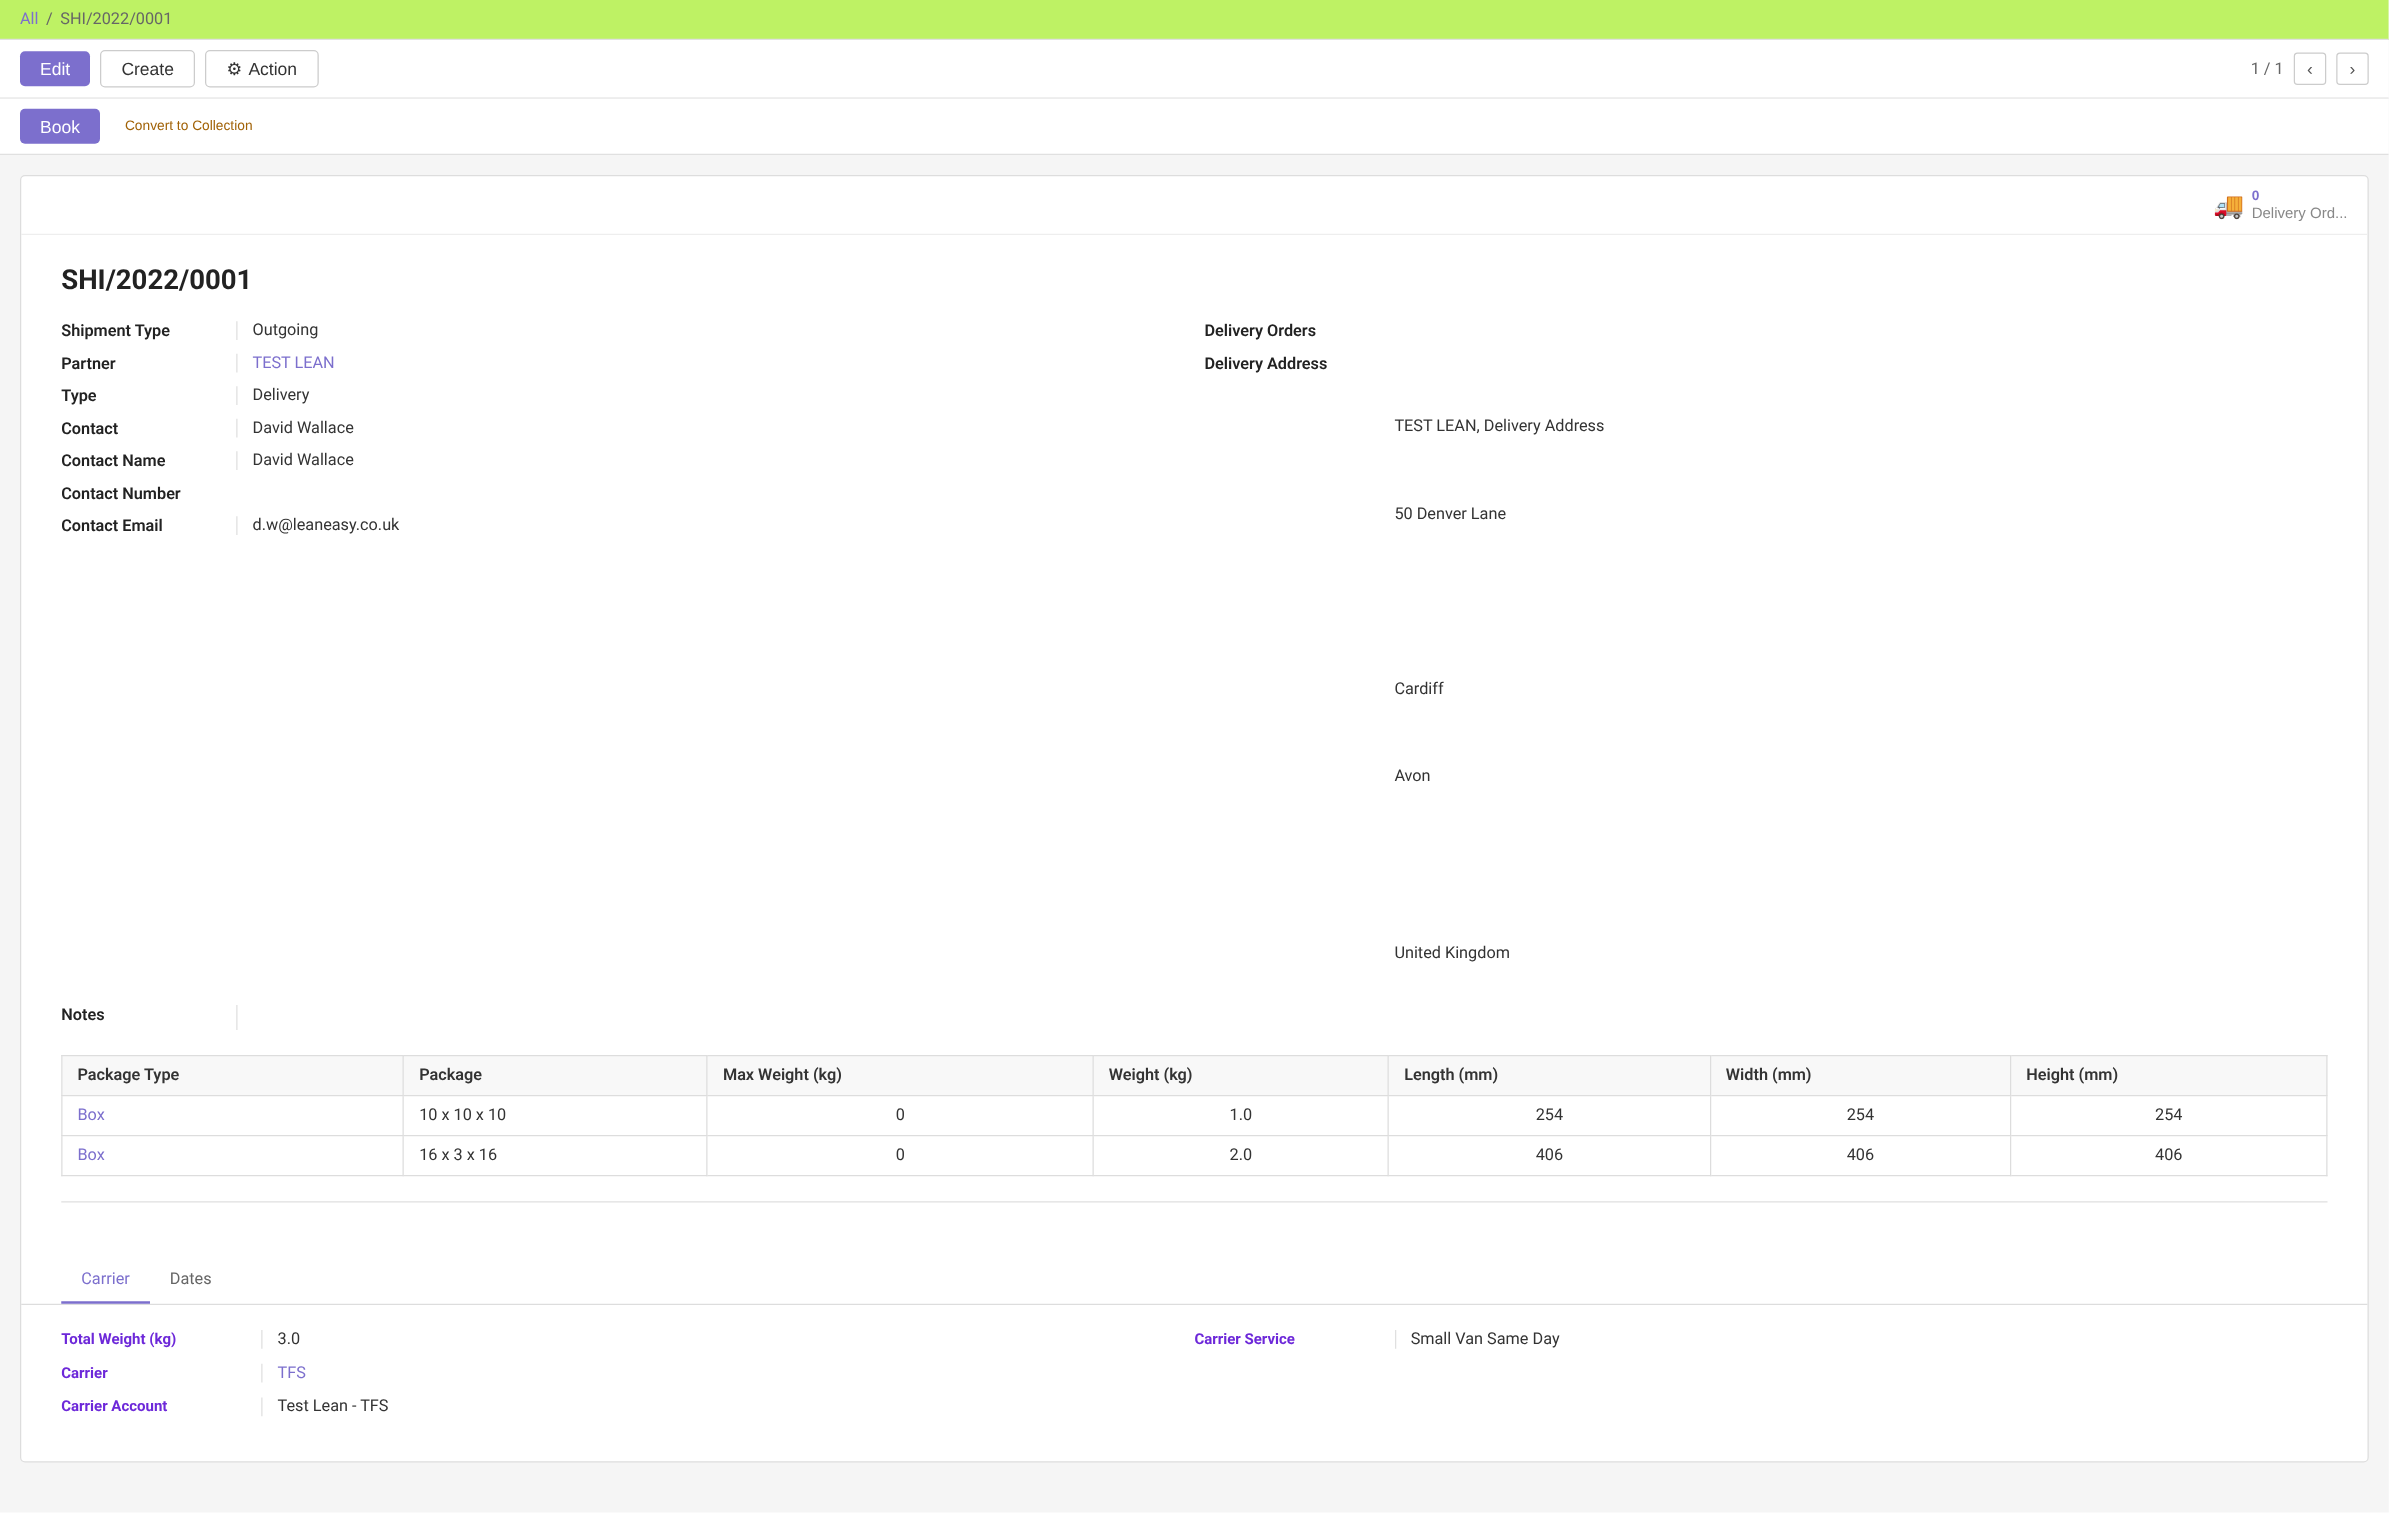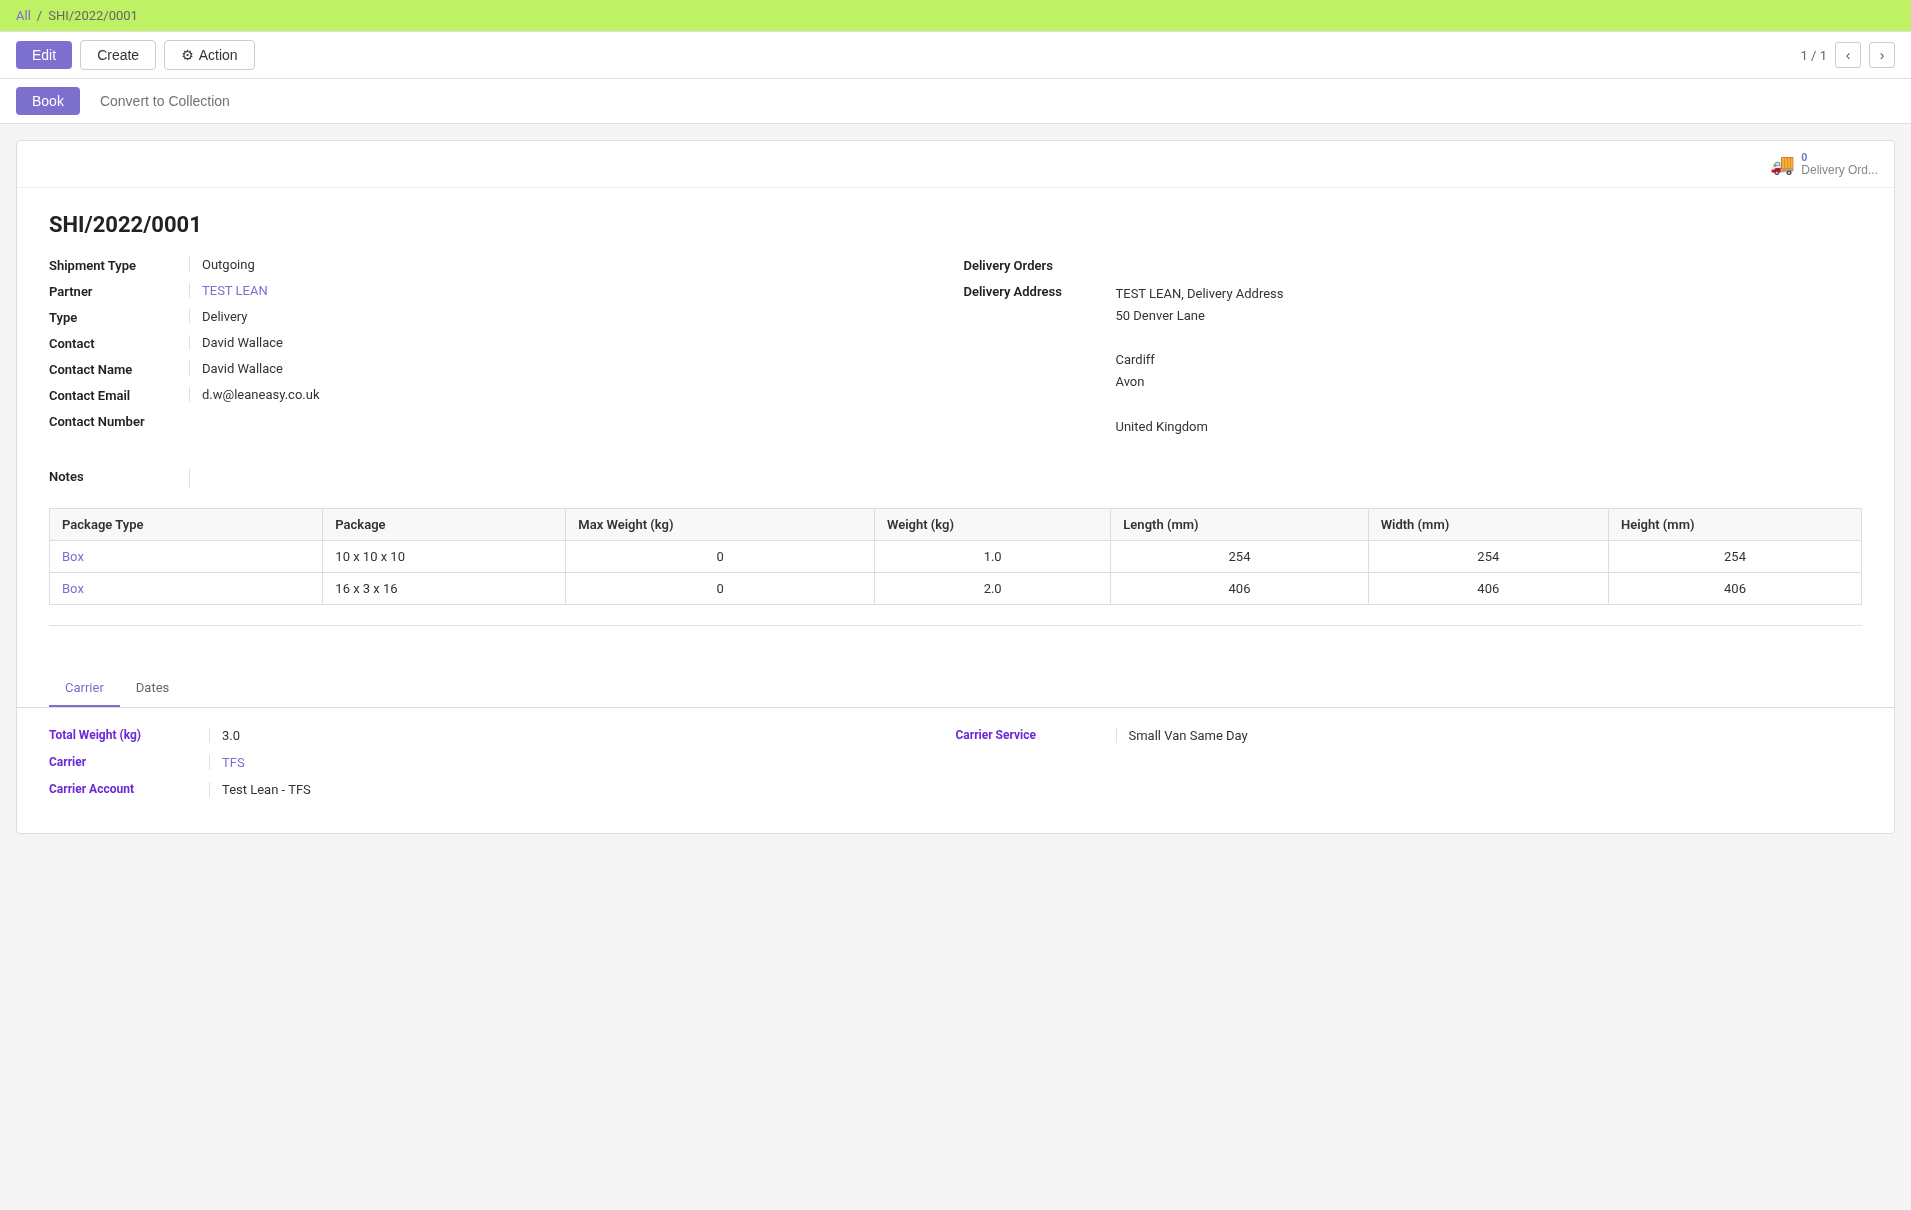--- a/index.html
+++ b/index.html
@@ -12,21 +12,21 @@
     .toolbar-left { display: flex; align-items: center; gap: 8px; }
     .btn-edit { background: #7c6fcd; color: #fff; border: none; padding: 6px 16px; border-radius: 4px; cursor: pointer; font-size: 14px; }
     .btn-create { background: #fff; color: #333; border: 1px solid #ccc; padding: 6px 16px; border-radius: 4px; cursor: pointer; font-size: 14px; }
     .btn-action { background: #fff; color: #333; border: 1px solid #ccc; padding: 6px 16px; border-radius: 4px; cursor: pointer; font-size: 14px; display: flex; align-items: center; gap: 5px; }
     .toolbar-right { font-size: 13px; color: #666; display: flex; align-items: center; gap: 8px; }
     .nav-arrow { background: none; border: 1px solid #ccc; border-radius: 3px; width: 26px; height: 26px; cursor: pointer; font-size: 14px; color: #555; display: flex; align-items: center; justify-content: center; }
 
     .action-bar { padding: 8px 16px; background: #fff; border-bottom: 1px solid #e0e0e0; display: flex; align-items: center; justify-content: space-between; }
     .action-bar-left { display: flex; align-items: center; gap: 8px; }
     .btn-book { background: #7c6fcd; color: #fff; border: none; padding: 6px 16px; border-radius: 4px; cursor: pointer; font-size: 14px; }
-    .btn-convert { background: #fff; color: #737373; border: none; padding: 6px 12px; border-radius: 4px; cursor: pointer; font-size: 14px; }
+    .btn-convert { background: #fff; color: #a16207; border: none; padding: 6px 12px; border-radius: 4px; cursor: pointer; font-size: 11px; }
 
     .status-pipeline { display: flex; align-items: center; gap: 0; }
     .status-step { padding: 6px 16px 6px 22px; font-size: 13px; color: #888; background: #f0eefc; position: relative; clip-path: polygon(0 0, calc(100% - 10px) 0, 100% 50%, calc(100% - 10px) 100%, 0 100%, 10px 50%); margin-left: -1px; cursor: pointer; }
     .status-step:first-child { clip-path: polygon(0 0, calc(100% - 10px) 0, 100% 50%, calc(100% - 10px) 100%, 0 100%); padding-left: 14px; }
     .status-step.active { background: #7c6fcd; color: #fff; }
     .status-step:not(.active) { background: #ede9fb; color: #7c6fcd; }
 
     .main-content { padding: 16px; }
     .record-card { background: #fff; border: 1px solid #ddd; border-radius: 4px; padding: 0; }
 
@@ -40,21 +40,21 @@
 
     .fields-grid { display: grid; grid-template-columns: 1fr 1fr; gap: 16px; margin-bottom: 20px; }
     .fields-left, .fields-right { padding-right: 20px; }
     .field-row { display: flex; align-items: flex-start; margin-bottom: 10px; }
     .field-label { font-weight: 600; color: #222; min-width: 140px; font-size: 13px; padding-top: 1px; }
     .field-value { color: #333; font-size: 13px; flex: 1; padding-left: 12px; border-left: 1px solid #e0e0e0; }
     .field-value.link { color: #7c6fcd; }
     .field-value.empty { color: #ccc; }
 
     .delivery-address-section { padding-left: 12px; }
-    .delivery-address-section .addr-line { font-size: 13px; color: #333; line-height: 1.7; }
+    .delivery-address-section .addr-line { font-size: 13px; color: #333; line-height: 1.7; margin-top: 48px; }
 
     .notes-row { display: flex; align-items: flex-start; margin-bottom: 20px; }
     .notes-label { font-weight: 600; color: #222; min-width: 140px; font-size: 13px; padding-top: 1px; }
     .notes-value { flex: 1; border-left: 1px solid #e0e0e0; padding-left: 12px; font-size: 13px; color: #333; min-height: 20px; }
 
     .package-table { width: 100%; border-collapse: collapse; margin-bottom: 20px; }
     .package-table th { background: #f8f8f8; border: 1px solid #ddd; padding: 8px 12px; text-align: left; font-size: 13px; font-weight: 600; color: #333; }
     .package-table td { border: 1px solid #ddd; padding: 8px 12px; font-size: 13px; color: #333; }
     .package-table td.link { color: #7c6fcd; }
     .package-table td.num { text-align: center; }
@@ -137,26 +137,26 @@
           </div>
           <div class="field-row">
             <span class="field-label">Contact</span>
             <span class="field-value">David Wallace</span>
           </div>
           <div class="field-row">
             <span class="field-label">Contact Name</span>
             <span class="field-value">David Wallace</span>
           </div>
           <div class="field-row">
+            <span class="field-label">Contact Number</span>
+            <span class="field-value empty"></span>
+          </div>
+          <div class="field-row">
             <span class="field-label">Contact Email</span>
             <span class="field-value">d.w@leaneasy.co.uk</span>
-          </div>
-          <div class="field-row">
-            <span class="field-label">Contact Number</span>
-            <span class="field-value empty"></span>
           </div>
         </div>
 
         <div class="fields-right">
           <div class="field-row">
             <span class="field-label">Delivery Orders</span>
             <span class="field-value"></span>
           </div>
           <div class="field-row">
             <span class="field-label">Delivery Address</span>

